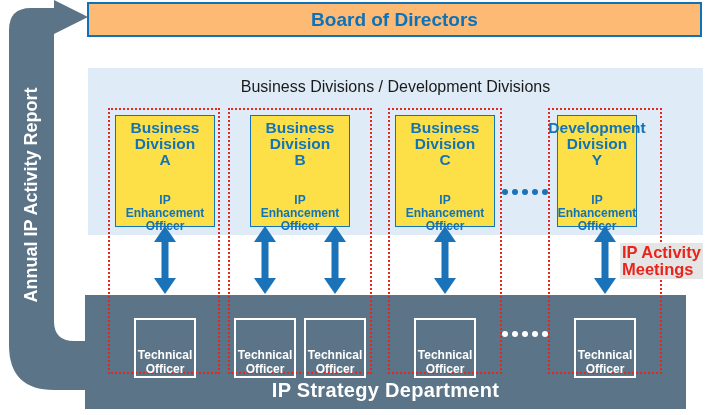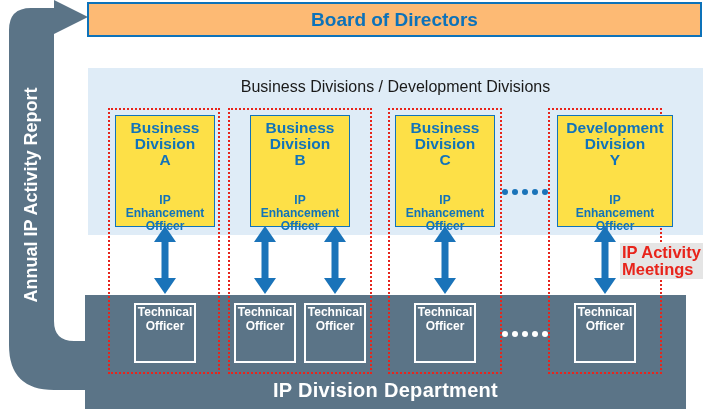--- a/index.html
+++ b/index.html
@@ -32,30 +32,30 @@
   .group-c{left:388px;width:114px;}
   .group-y{left:548px;width:114px;}
 
   
   .division-box{position:absolute;top:115px;height:112px;width:100px;
     background:#fde047;border:1.5px solid #1173ba;z-index:2;box-sizing:border-box;
     display:flex;flex-direction:column;align-items:center;}
   .division-a{left:115px;}
   .division-b{left:250px;}
   .division-c{left:395px;}
-  .division-y{left:557px;width:116px;align-items:center;}
+  .division-y{left:557px;width:80px;align-items:center;}
   .division-name{margin-top:4px;color:#1173ba;font-size:15.5px;font-weight:bold;
     line-height:16px;text-align:center;white-space:pre-line;}
   .officer-label{margin-top:26px;color:#1173ba;font-size:12px;font-weight:bold;
     line-height:13px;text-align:center;white-space:pre-line;}
 
   
-  .tech-box{position:absolute;top:303px;width:62px;height:60px;
+  .tech-box{position:absolute;top:318px;width:62px;height:60px;
     border:2px solid #fff;z-index:2;box-sizing:border-box;
-    display:flex;align-items:flex-start;justify-content:center;}
+    display:flex;align-items:flex-end;justify-content:center;}
   .tech-label{color:#fff;font-size:12px;font-weight:bold;line-height:14px;
     text-align:center;white-space:pre-line;}
   .tech-1{left:134px;} .tech-2{left:234px;} .tech-3{left:304px;}
   .tech-4{left:414px;} .tech-5{left:574px;}
 
   
   .varrow{position:absolute;top:226px;width:22px;height:68px;z-index:2;}
   .arrow-1{left:154px;} .arrow-2{left:254px;} .arrow-3{left:324px;}
   .arrow-4{left:434px;} .arrow-5{left:594px;}
 
@@ -93,21 +93,21 @@
 
   <div class="board-box">
     <span class="title">Board of Directors</span>
   </div>
 
   <div class="divisions-panel">
     <div class="panel-title">Business Divisions / Development Divisions</div>
   </div>
 
   <div class="dept-box">
-    <div class="dept-title">IP Division Department</div>
+    <div class="dept-title">IP Strategy Department</div>
   </div>
 
   <div class="group group-a"></div>
   <div class="group group-b"></div>
   <div class="group group-c"></div>
   <div class="group group-y"></div>
 
   <div class="division-box division-a">
     <div class="division-name">Business
 Division

